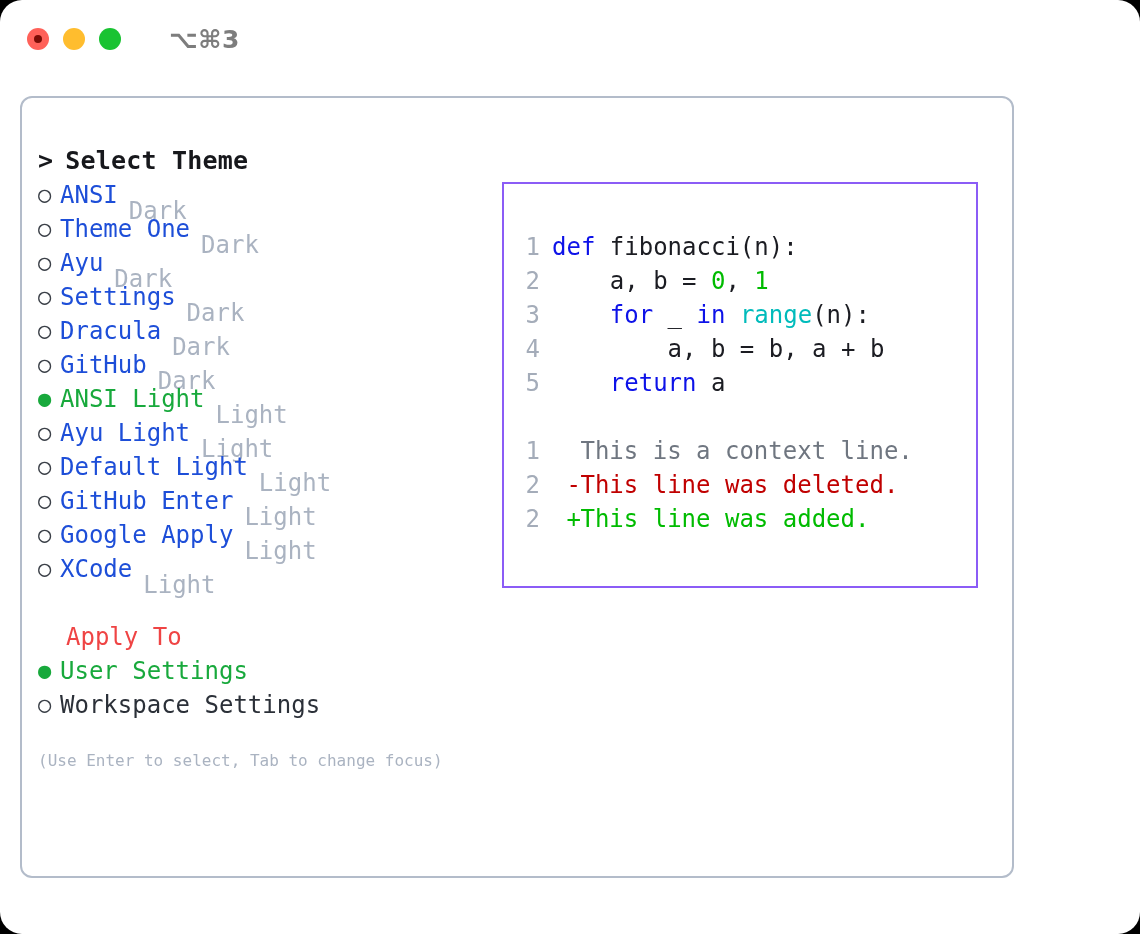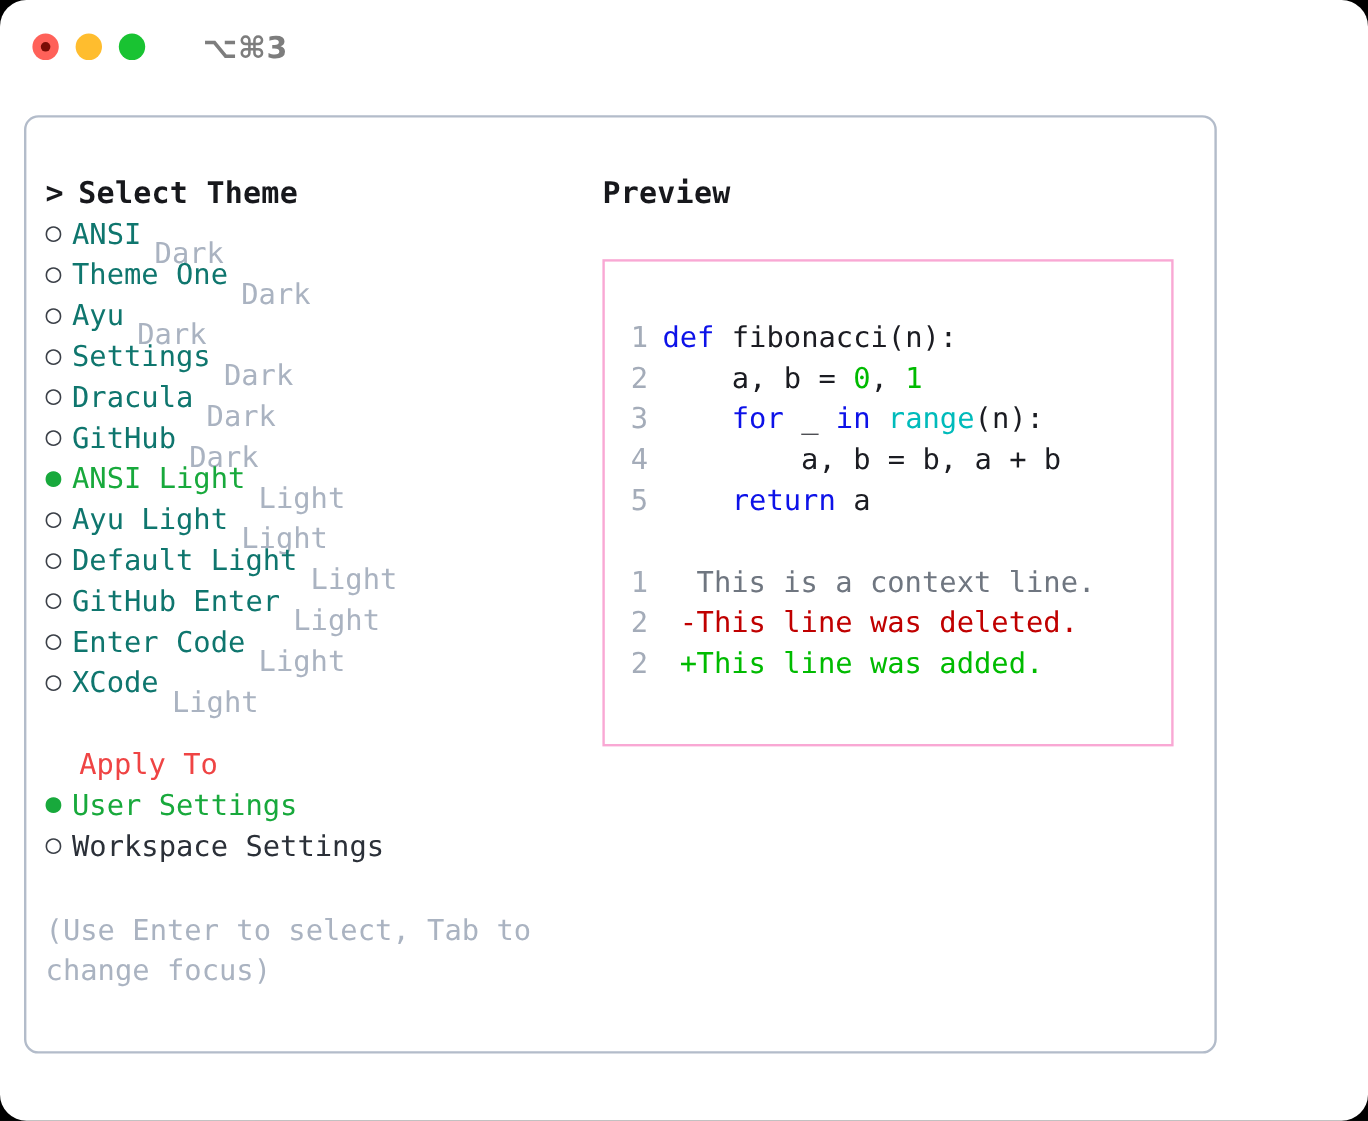--- a/index.html
+++ b/index.html
@@ -117,21 +117,21 @@
     display: inline-block;
     width: 22px;
     text-align: left;
     font-size: 22px;
     color: #3b4048;
     flex: 0 0 auto;
   }
   .bullet.filled { color: #18a93c; }
 
   .theme-name {
-    color: #0f766e;
+    color: #1d4ed8;
     margin-right: 11px;
   }
   .row.selected .theme-name { color: #18a93c; }
   .theme-tag {
     color: #aab3c1;
     margin-top: 31px;
   }
   .row.selected .theme-tag { color: #aab3c1; }
 
   .apply-head {
@@ -139,22 +139,22 @@
     font-size: 24px;
     color: #ef4444;
     padding-left: 28px;
     height: 34px;
     line-height: 34px;
   }
   .apply-row .apply-label { color: #2b3038; text-align: center; }
   .apply-row.selected .apply-label { color: #18a93c; }
 
   .hint {
-    margin-top: 36px;
-    font-size: 24px;
+    margin-top: 22px;
+    font-size: 16px;
     color: #aab3c1;
     line-height: 34px;
     width: 420px;
   }
 
   
   .right-col {
     position: absolute;
     left: 480px;
     top: 46px;
@@ -165,21 +165,21 @@
     font-weight: 700;
     color: #17181c;
     height: 34px;
     line-height: 34px;
     letter-spacing: 0.2px;
   }
   .preview-box {
     margin-top: 38px;
     width: 476px;
     height: 406px;
-    border: 2px solid #f9a8d4;
+    border: 2px solid #8b5cf6;
     box-sizing: border-box;
     background: #ffffff;
     position: relative;
   }
   .code {
     position: absolute;
     left: 14px;
     top: 46px;
     font-size: 24px;
     line-height: 34px;
@@ -273,21 +273,21 @@
               <span class="theme-name">Default Light</span>
               <span class="theme-tag">Light</span>
             </div>
             <div class="row">
               <span class="bullet">○</span>
               <span class="theme-name">GitHub Enter</span>
               <span class="theme-tag">Light</span>
             </div>
             <div class="row">
               <span class="bullet">○</span>
-              <span class="theme-name">Enter Code</span>
+              <span class="theme-name">Google Apply</span>
               <span class="theme-tag">Light</span>
             </div>
             <div class="row">
               <span class="bullet">○</span>
               <span class="theme-name">XCode</span>
               <span class="theme-tag">Light</span>
             </div>
           </div>
 
         <div class="apply-head">Apply To</div>
@@ -299,21 +299,20 @@
             <div class="row apply-row">
               <span class="bullet">○</span>
               <span class="apply-label">Workspace Settings</span>
             </div>
           </div>
 
         <div class="hint">(Use Enter to select, Tab to change focus)</div>
       </div>
 
       <div class="right-col">
-        <div class="preview-title">Preview</div>
         <div class="preview-box">
           <div class="code" id="code-area"><div class="code-line"><span class="ln">1</span><span class="kw">def</span><span class="plain"> fibonacci(n):</span></div><div class="code-line"><span class="ln">2</span><span class="plain">    a, b = </span><span class="num">0</span><span class="plain">, </span><span class="num">1</span></div><div class="code-line"><span class="ln">3</span><span class="plain">    </span><span class="kw">for</span><span class="plain"> _ </span><span class="kw">in</span><span class="plain"> </span><span class="cyan">range</span><span class="plain">(n):</span></div><div class="code-line"><span class="ln">4</span><span class="plain">        a, b = b, a + b</span></div><div class="code-line"><span class="ln">5</span><span class="plain">    </span><span class="kw">return</span><span class="plain"> a</span></div><div class="blank-line"></div><div class="code-line"><span class="ln">1</span><span class="sign diff-ctx"> </span><span class="diff-ctx"> This is a context line.</span></div><div class="code-line"><span class="ln">2</span><span class="sign diff-del"> -</span><span class="diff-del"> This line was deleted.</span></div><div class="code-line"><span class="ln">2</span><span class="sign diff-add"> +</span><span class="diff-add"> This line was added.</span></div></div>
         </div>
       </div>
 
     </div>
   </div>
 </div>
 
 </body></html>

